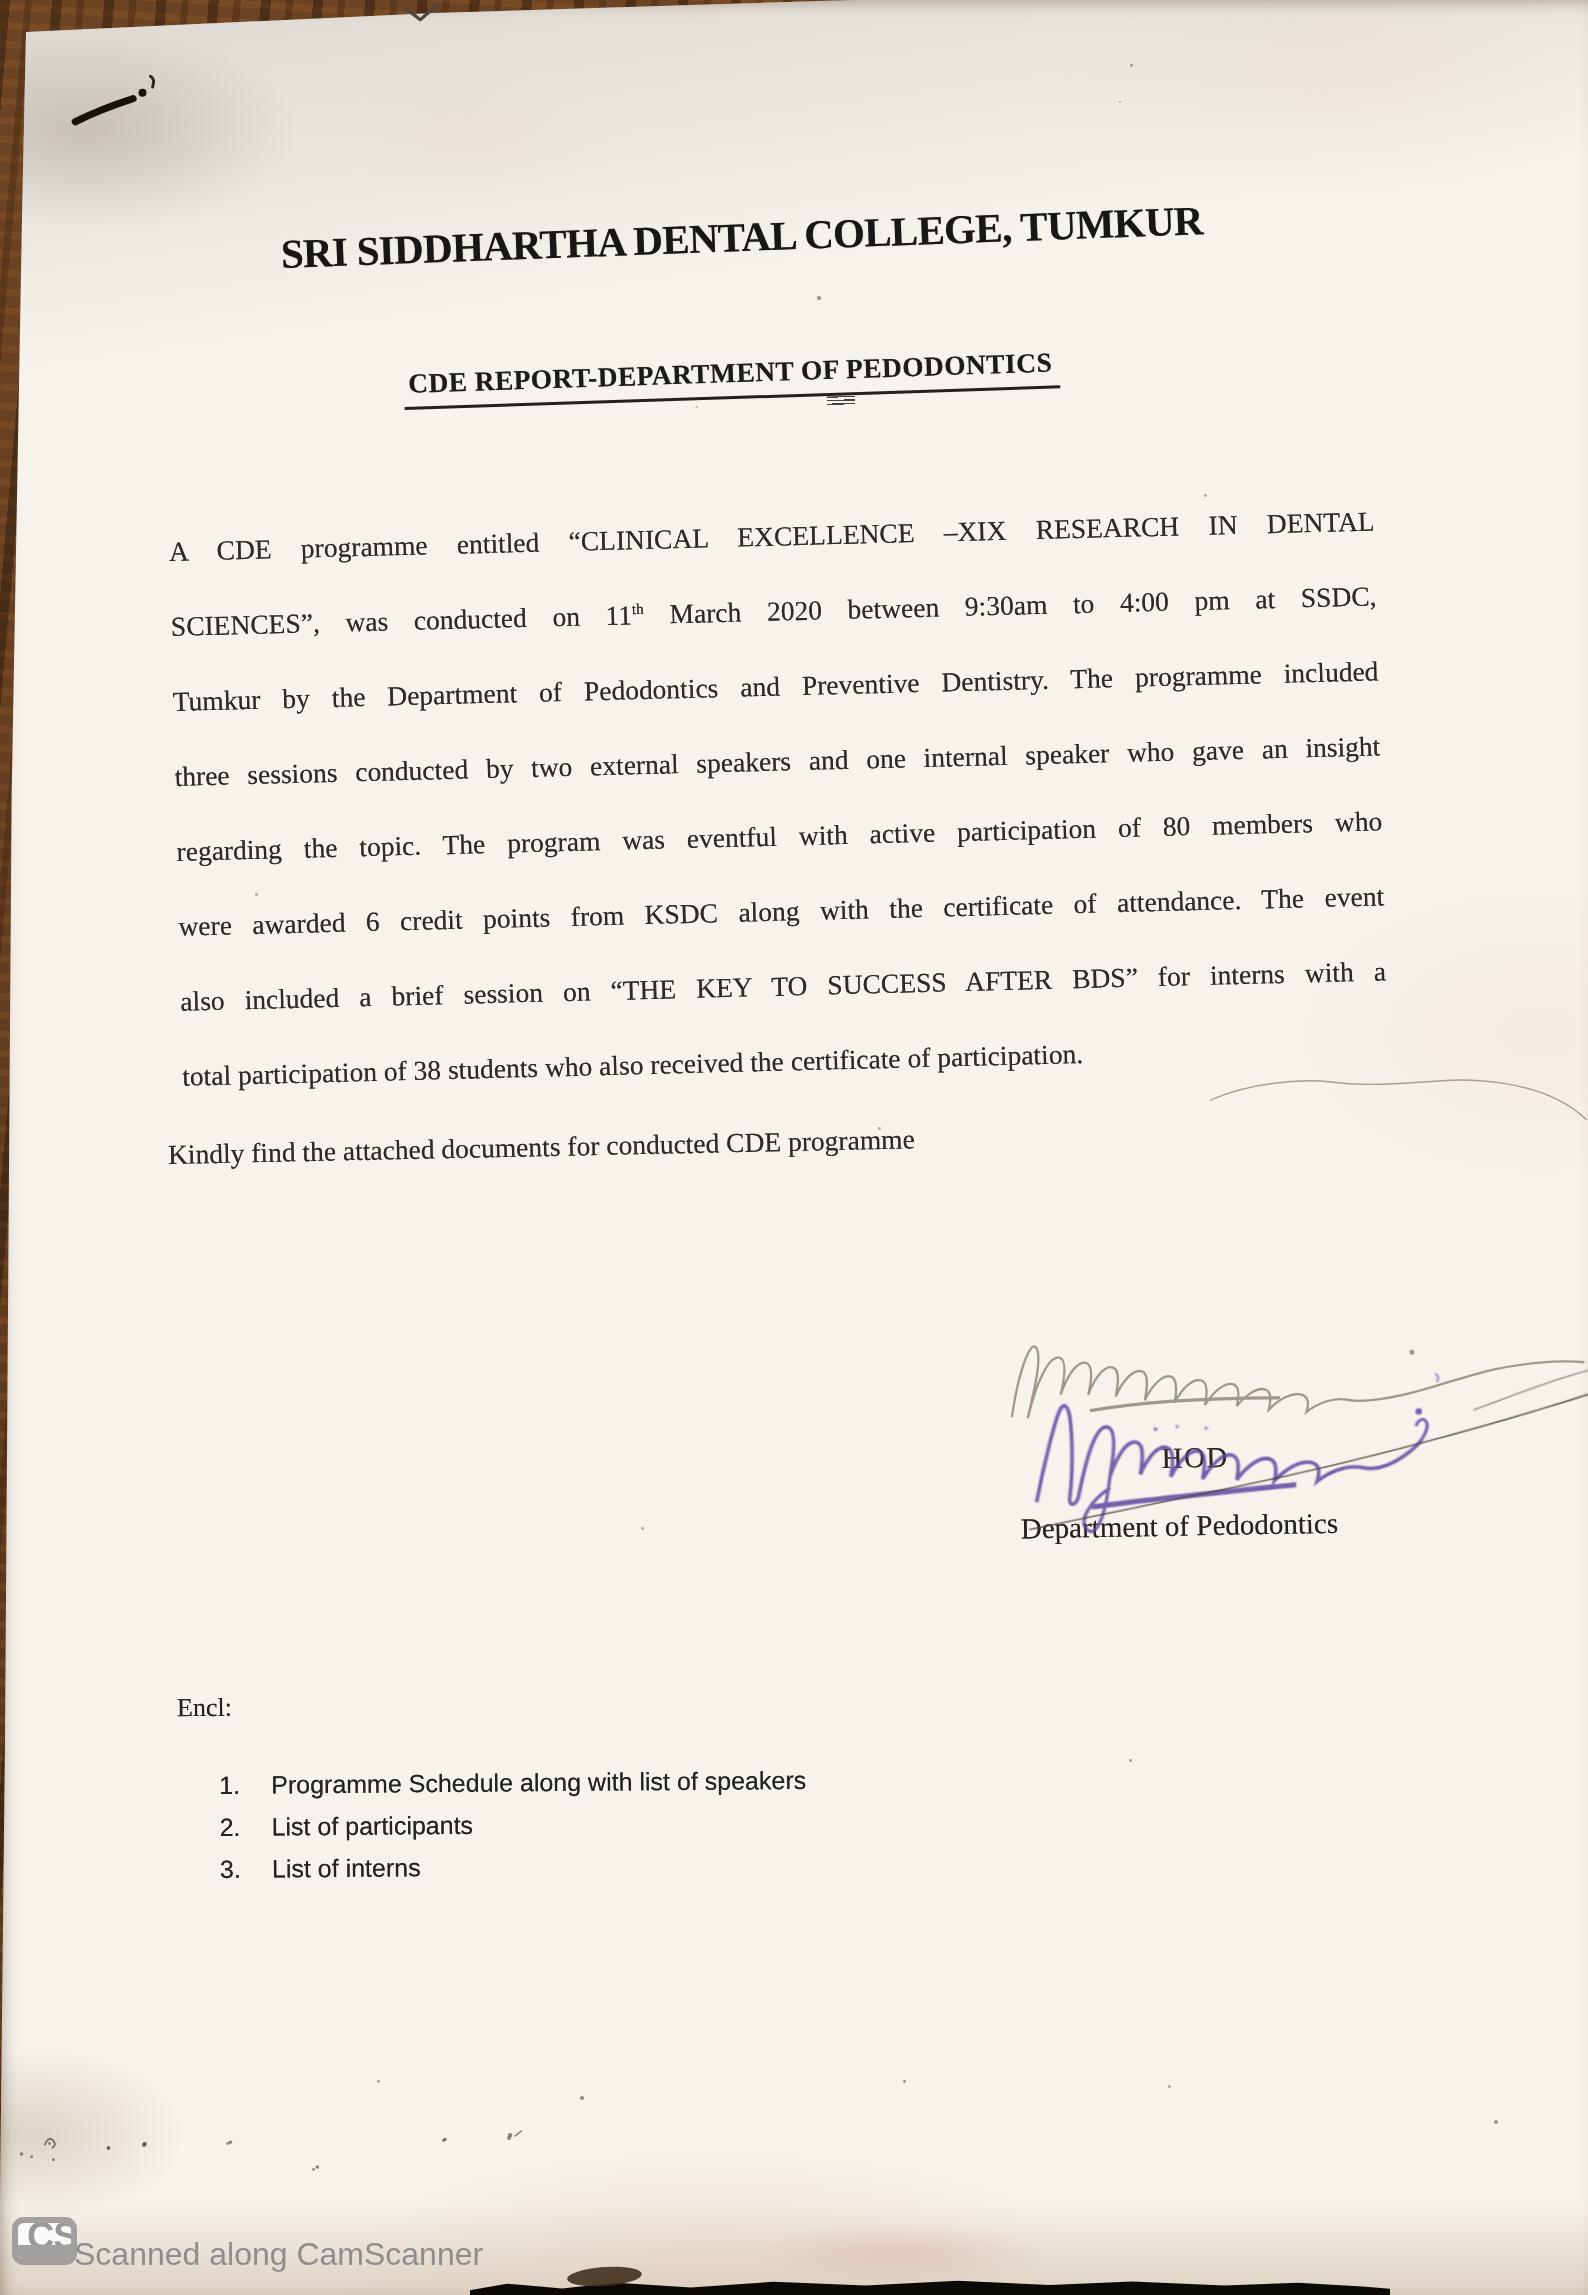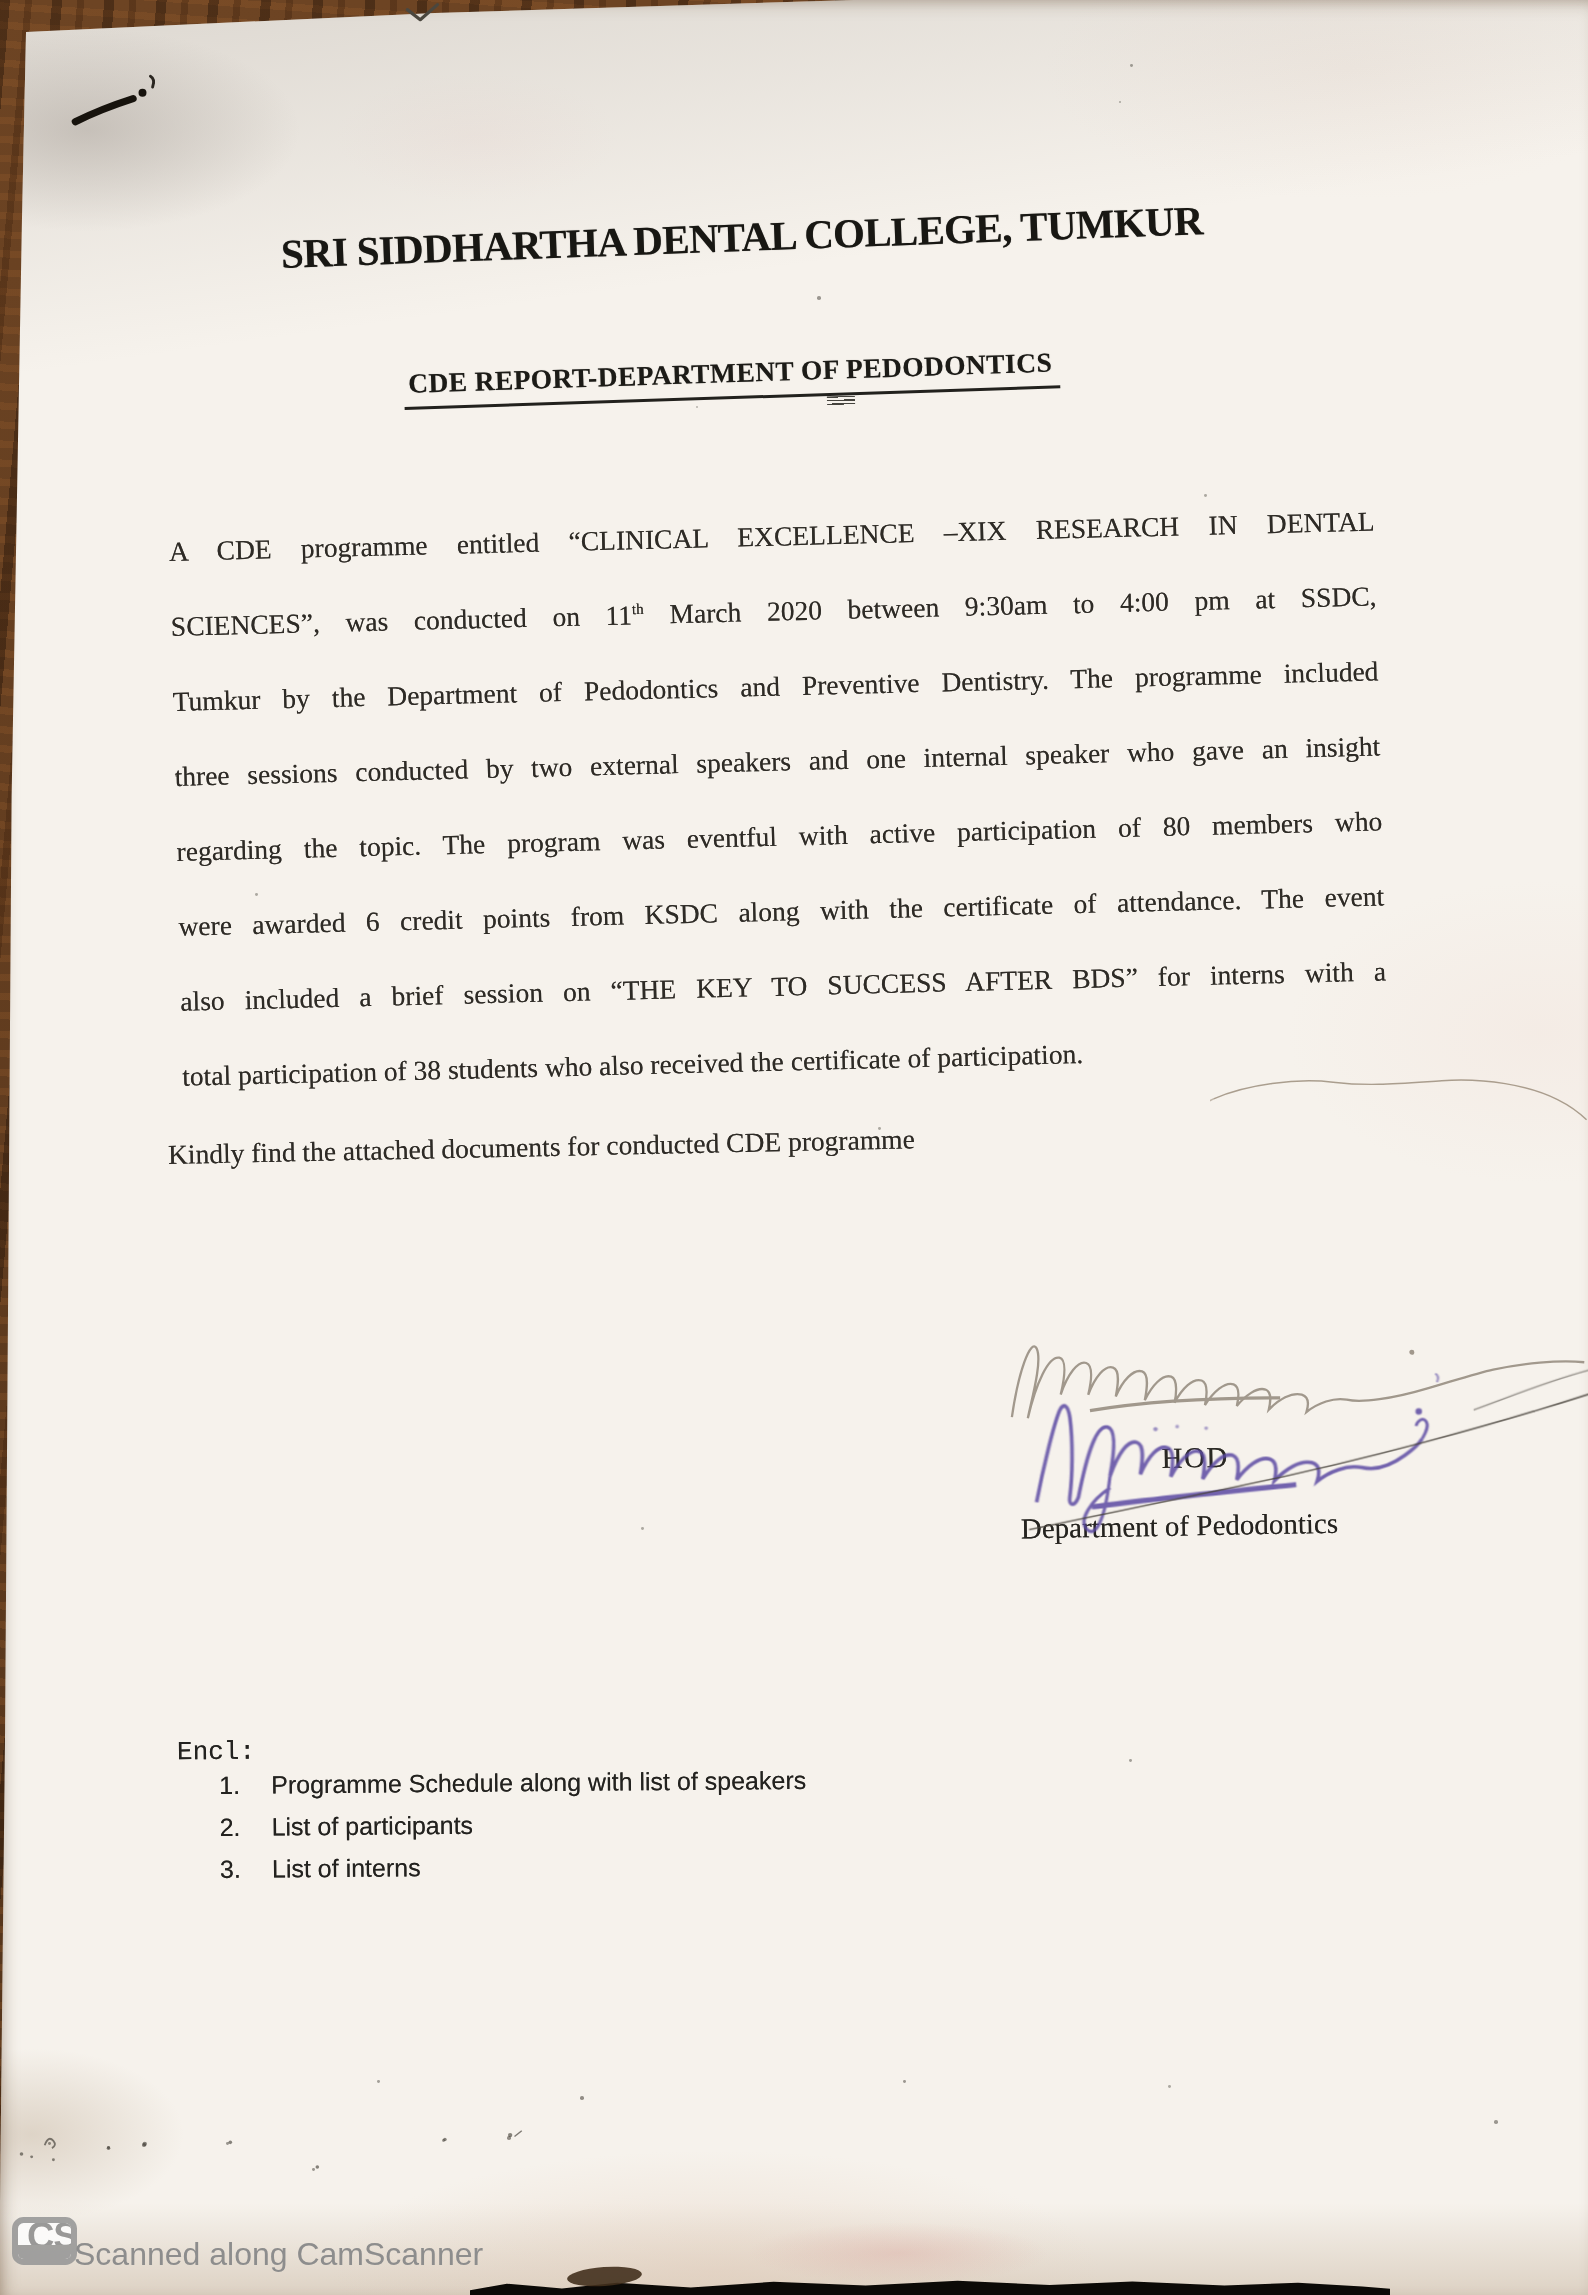--- a/index.html
+++ b/index.html
@@ -37,22 +37,22 @@
   .para-line sup{font-size:.55em;line-height:0;}
   .kindly{position:absolute;left:168px;top:1139px;transform:rotate(-1.2deg);transform-origin:left center;
     font-size:27.5px;color:#2e2b26;white-space:nowrap;text-shadow:0 0 0.4px rgba(46,43,38,.75);}
   .sig-area{position:absolute;left:985px;top:1309px;width:603px;height:249px;transform:rotate(-1deg);transform-origin:left top;}
   .sig-area svg{position:absolute;left:0;top:0;}
   .hod{position:absolute;left:174px;top:136px;font-size:29px;letter-spacing:1.4px;color:#2a2823;
     text-shadow:0 0 0.4px rgba(42,40,35,.7);}
   .dept{position:absolute;left:32px;top:204px;font-size:29px;color:#25231f;white-space:nowrap;
     text-shadow:0 0 0.4px rgba(42,40,35,.7);}
   .encl-label{position:absolute;left:177px;top:1693px;transform:rotate(-.5deg);
-    font-family:Liberation Mono, monospace;font-size:26px;color:#23221f;
-    text-shadow:0 0 0.4px rgba(35,34,31,.7);margin-top:44px;}
+    font-family:Liberation Serif, serif;font-size:26px;color:#23221f;
+    text-shadow:0 0 0.4px rgba(35,34,31,.7);}
   .encl-list{position:absolute;left:219px;top:1764px;transform:rotate(-.5deg);transform-origin:left top;
     font-family:"Liberation Sans","DejaVu Sans",sans-serif;font-size:25px;color:#23221f;
     text-shadow:0 0 0.4px rgba(35,34,31,.7);}
   .encl-row{display:flex;height:42px;align-items:center;}
   .encl-num{width:52px;}
   .mark-svg{position:absolute;}
   .speck{position:absolute;border-radius:50%;background:#3f3b33;}
   .black-band{position:absolute;left:470px;top:2277px;width:920px;height:19px;background:#0c0a07;
     clip-path:polygon(0% 70%,4% 35%,10% 60%,16% 30%,24% 55%,33% 25%,43% 45%,53% 20%,63% 42%,72% 24%,82% 45%,90% 30%,97% 50%,100% 62%,100% 100%,0% 100%);}
   .hump{position:absolute;left:567px;top:2267px;width:75px;height:19px;background:#43301d;border-radius:50%;

